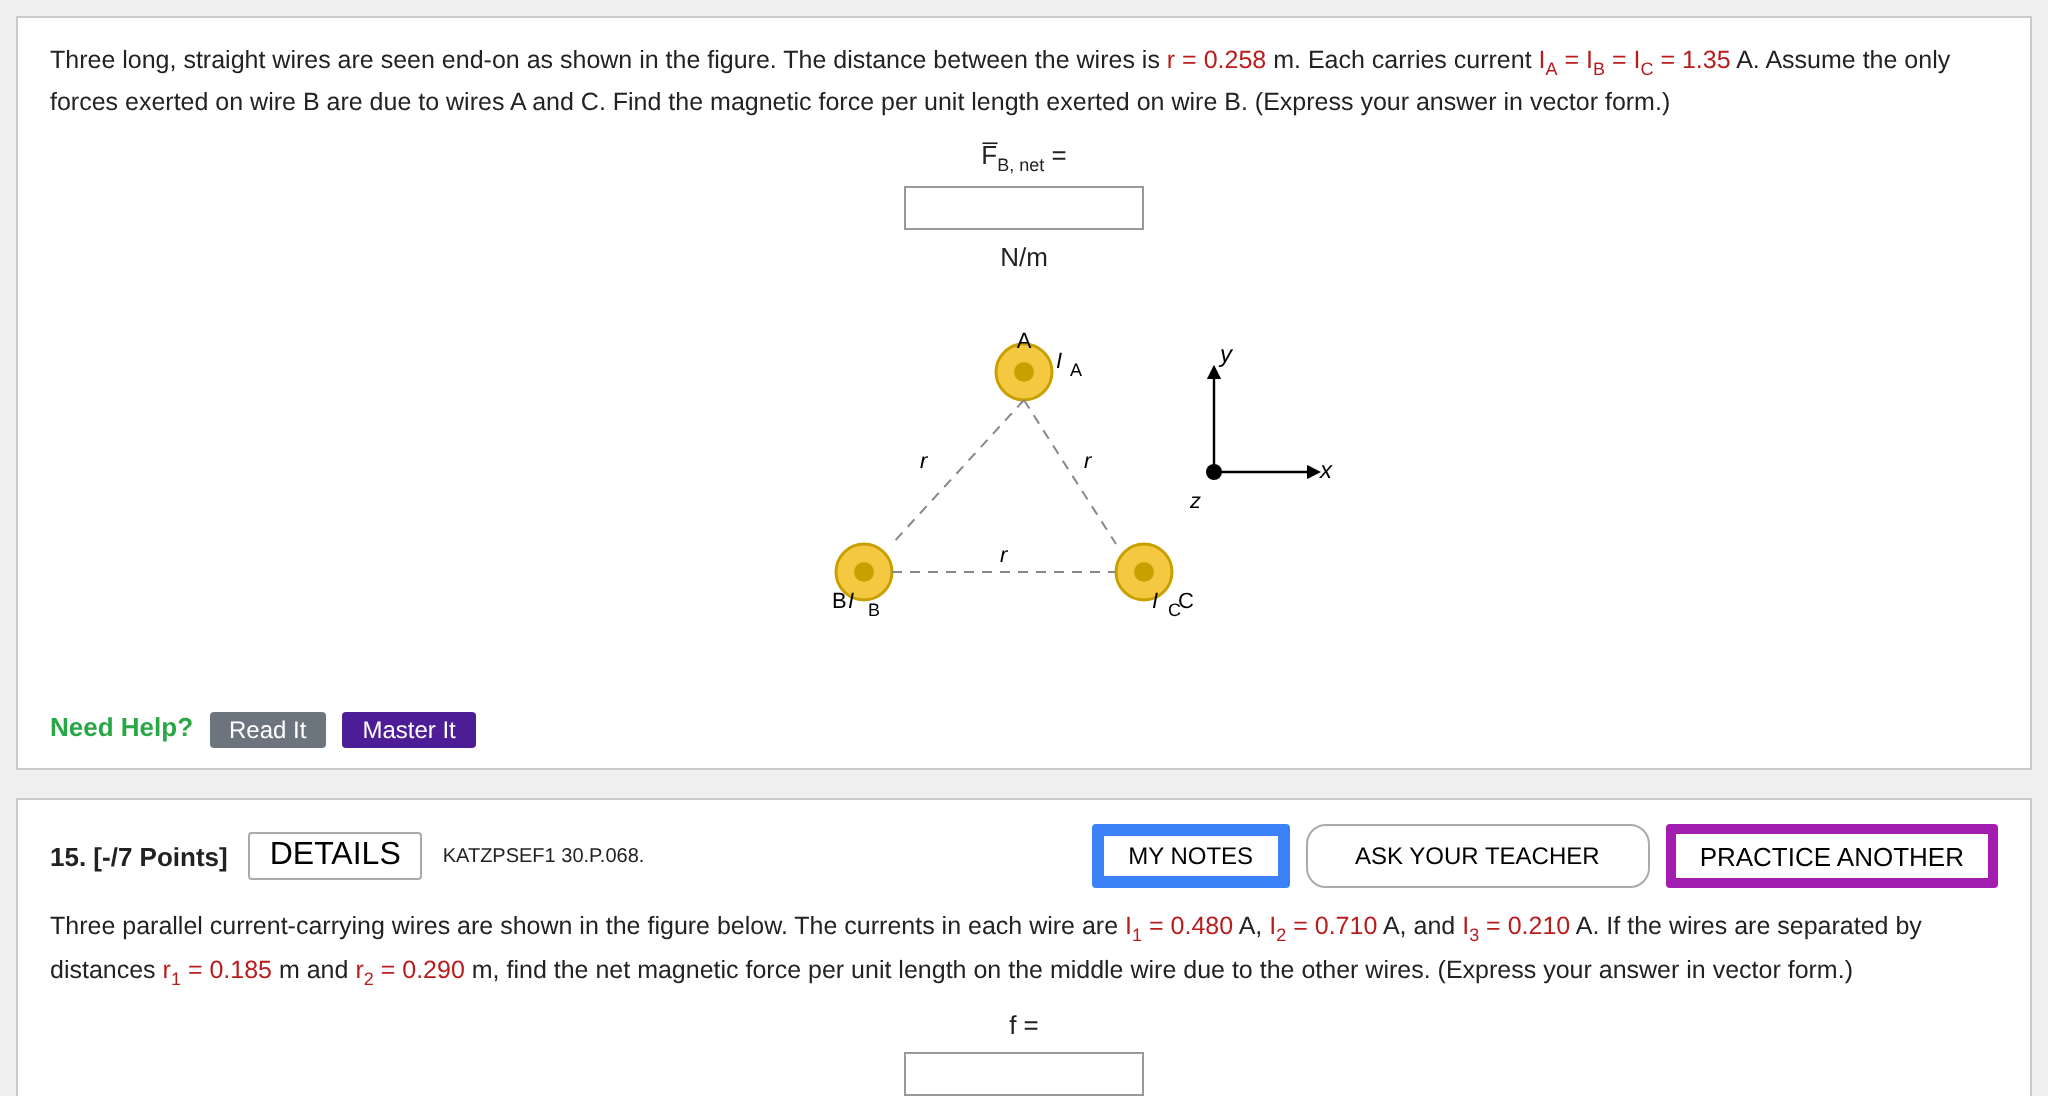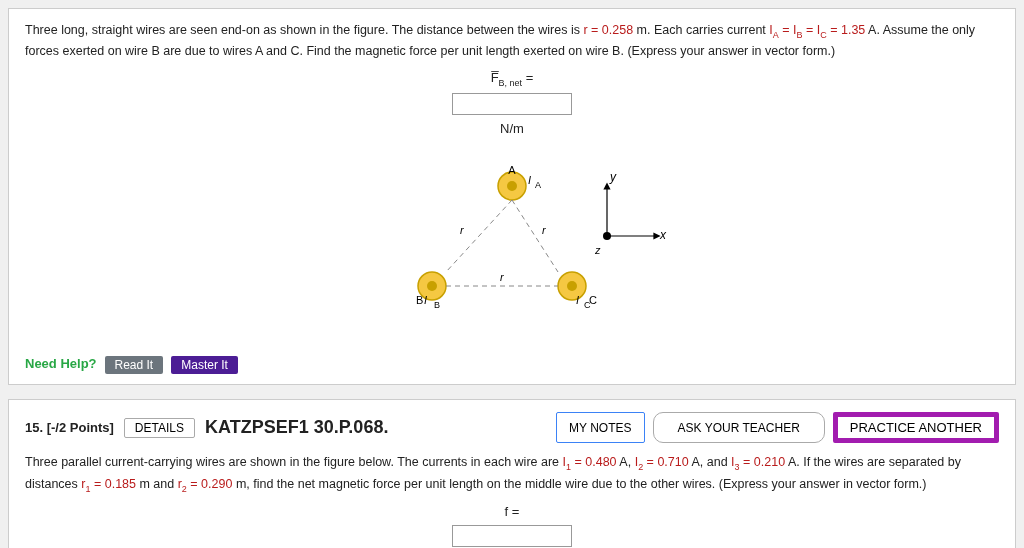--- a/index.html
+++ b/index.html
@@ -106,39 +106,39 @@
 
     .problem-number {
       font-weight: bold;
       font-size: 13px;
     }
 
     .btn-details {
       background: #fff;
       border: 1px solid #aaa;
       padding: 2px 10px;
-      font-size: 12px;
+      font-size: 16px;
       cursor: pointer;
       border-radius: 2px;
     }
 
     .problem-code {
-      font-weight: bold;
-      font-size: 18px;
+      font-weight: normal;
+      font-size: 10px;
     }
 
     .header-buttons {
       margin-left: auto;
       display: flex;
       gap: 8px;
     }
 
     .btn-notes {
       background: #fff;
-      border: 1px solid #3b82f6;
+      border: 6px solid #3b82f6;
       padding: 3px 12px;
       font-size: 12px;
       cursor: pointer;
       border-radius: 2px;
     }
 
     .btn-ask-teacher {
       background: #fff;
       border: 1px solid #aaa;
       padding: 3px 24px;
@@ -225,21 +225,21 @@
 
     <div class="need-help-row">
       <span class="need-help-text">Need Help?</span>
       <button class="btn-help">Read It</button>
       <button class="btn-master">Master It</button>
     </div>
   </div>
 
   <div class="problem-block">
     <div class="problem15-header">
-      <span class="problem-number">15. [-/2 Points]</span>
+      <span class="problem-number">15. [-/7 Points]</span>
       <button class="btn-details">DETAILS</button>
       <span class="problem-code">KATZPSEF1 30.P.068.</span>
       <div class="header-buttons">
         <button class="btn-notes">MY NOTES</button>
         <button class="btn-ask-teacher">ASK YOUR TEACHER</button>
         <button class="btn-practice">PRACTICE ANOTHER</button>
       </div>
     </div>
 
     <div class="problem-text">

